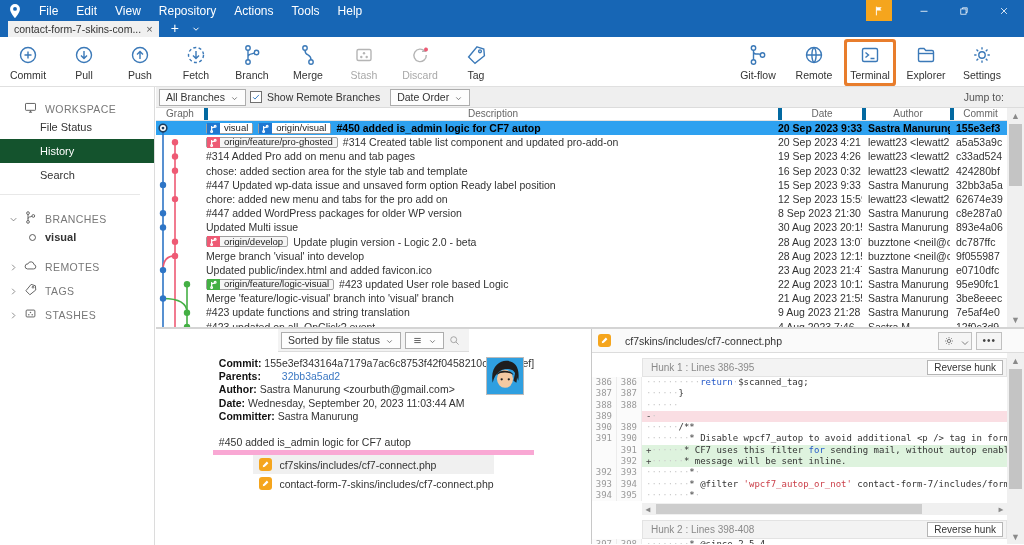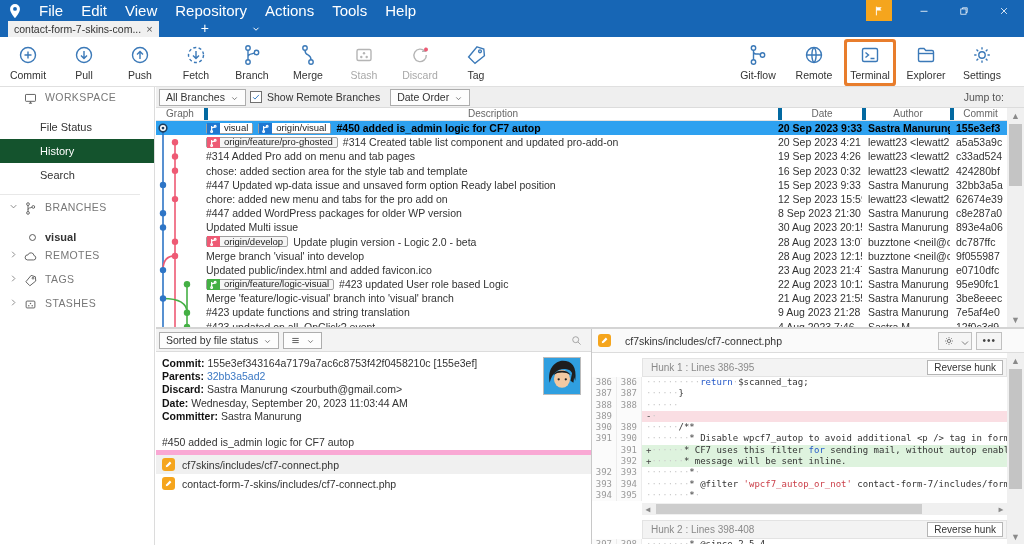--- a/index.html
+++ b/index.html
@@ -3,49 +3,49 @@
 <meta charset="utf-8">
 <style>
   * { margin:0; padding:0; box-sizing:border-box; }
   html,body { width:1024px; height:545px; overflow:hidden; }
   body { font-family:"Liberation Sans", sans-serif; background:#fff; position:relative; font-size:11px; color:#333; }
 
   
   .titlebar { position:absolute; left:0; top:0; width:1024px; height:21px; background:#1766b5; display:flex; align-items:center; }
   .logo { width:18px; height:18px; margin:0 6px 0 6px; }
   .menu { display:flex; }
-  .menu-item { color:#fff; font-size:15px; padding:3px 9px; cursor:default; }
+  .menu-item { color:#fff; font-size:12px; padding:3px 9px; cursor:default; }
   .winctrls { margin-left:auto; display:flex; align-items:center; height:21px; }
   .flagbtn { width:26px; height:21px; background:#f5a51d; display:flex; align-items:center; justify-content:center; margin-right:12px; }
   .winbtn { width:40px; height:21px; display:flex; align-items:center; justify-content:center; color:#fff; }
   .winbtn svg, .flagbtn svg { width:14px; height:14px; }
 
   
-  .tabbar { position:absolute; left:0; top:21px; width:1024px; height:16px; background:#1766b5; display:flex; align-items:flex-end;gap:30px; }
+  .tabbar { position:absolute; left:0; top:21px; width:1024px; height:16px; background:#1766b5; display:flex; align-items:flex-end; }
   .tab { height:16px; margin-left:8px; background:#f0f0f0; color:#333; display:flex; align-items:center; padding:0 6px; font-size:10.5px; max-width:170px; }
   .tab-label { overflow:hidden; white-space:nowrap; max-width:140px; }
   .tab-close { margin-left:5px; color:#555; font-size:11px; }
   .tab-plus { color:#fff; font-size:14px; margin-left:8px; padding:0 4px 1px; }
   .tab-caret { margin-left:8px; width:10px; height:10px; color:#fff; margin-bottom:3px; }
 
   
   .toolbar { position:absolute; left:0; top:37px; width:1024px; height:50px; background:#fff; border-bottom:1px solid #e0e0e0; display:flex; align-items:center; }
   .tb-group { display:flex; align-items:flex-start; height:100%; padding-top:5px; }
   .tb-right { margin-left:auto; margin-right:14px; }
   .tb-btn { width:46px; display:flex; flex-direction:column; align-items:center; margin:0 5px; color:#3b79b8; position:relative; padding:1px 0 2px; }
   .tb-btn .tb-icon { width:24px; height:24px; }
   .tb-btn .tb-icon svg { width:24px; height:24px; stroke:currentColor; fill:none; stroke-width:1.4; }
   .tb-label { font-size:10.5px; color:#333; margin-top:2px; white-space:nowrap; }
   .tb-btn.disabled { color:#b5b5b5; }
   .tb-btn.disabled .tb-label { color:#a8a8a8; }
   .tb-btn.highlight { box-shadow:0 0 0 3px #e87d2c; border-radius:1px; }
 
   
   .sidebar { position:absolute; left:0; top:87px; width:155px; height:458px; background:#fff; border-right:1px solid #dcdcdc; padding-top:4px; }
-  .sb-head { display:flex; align-items:flex-start; height:24px; color:#777; padding-left:8px; }
+  .sb-head { display:flex; align-items:flex-end; height:24px; color:#777; padding-left:8px; }
   .sb-head .chev { width:11px; height:11px; margin-right:4px; color:#666; }
   .sb-head .chev svg, .sb-ic svg { width:100%; height:100%; stroke:currentColor; fill:none; stroke-width:1.6; }
   .sb-ic { width:15px; height:15px; margin-right:7px; color:#666; }
   .sb-title { font-size:10.5px; letter-spacing:.4px; }
   .sb-item { height:24px; display:flex; align-items:center; padding-left:40px; font-size:11px; color:#333; }
   .sb-item.selected { background:#14532d; color:#fff; }
   .sb-item.bold { font-weight:bold; padding-left:26px; }
   .sb-item .sb-ic { width:13px; height:13px; margin-right:6px; color:#444; }
   .sb-gap { height:8px; border-bottom:1px solid #e8e8e8; margin:0 0 6px; width:140px; }
 
@@ -80,28 +80,28 @@
   .graph-svg { position:absolute; left:0; top:0; pointer-events:none; }
 
   .vsb { position:absolute; right:0; width:17px; background:#f0f0f0; }
   .vsb-arrow { height:15px; display:flex; align-items:center; justify-content:center; color:#8a8a8a; font-size:9px; }
   .vsb-thumb { position:absolute; left:2px; width:13px; background:#c4c4c4; border-radius:0; }
 
   .splitter { height:2px; background:#d4d4d4; }
 
   
   .bottom { display:flex; height:215px; }
-  .dpane { width:436px; border-right:1px solid #c8c8c8; display:flex; flex-direction:column; }
+  .dpane { width:436px; border-right:1px solid #c8c8c8; display:flex; flex-direction:column;align-items:center; }
   .dtb { height:23px; background:#f3f3f3; border-bottom:1px solid #dcdcdc; display:flex; align-items:center; padding-left:3px; }
   .dtb .fbtn { height:17px; }
   .dtb-search { margin-left:auto; margin-right:8px; width:13px; height:13px; color:#999; }
   .dtb-search svg { width:13px; height:13px; stroke:currentColor; fill:none; stroke-width:1.6; }
   .info { position:relative; height:103px; border-bottom:5px solid #f9a8d4; padding:5px 0 0 6px; font-size:10.5px; line-height:13.2px; overflow:hidden; }
   .info b { color:#111; }
-  .info .linkval { color:#3b78c3; }
+  .info .linkval { color:#3b78c3;margin-left:18px; }
   .msg { margin-top:13px; }
   .avatar { position:absolute; right:10px; top:5px; width:38px; height:38px; border:1px solid #bbb; }
   .flist { flex:1; overflow:hidden; }
   .frow { height:19px; display:flex; align-items:center; padding-left:6px; font-size:10.5px; }
   .frow.sel { background:#f0f0f0; }
   .ficon { width:13px; height:13px; border-radius:3px; background:#f5a51d; margin-right:7px; display:flex; align-items:center; justify-content:center; flex:none; }
   .ficon svg { width:11px; height:11px; }
 
   .diffpane { flex:1; position:relative; background:#fff; }
   .diffhead { height:24px; background:#fafafa; border-bottom:1px solid #dcdcdc; display:flex; align-items:center; padding-left:6px; }
@@ -644,21 +644,21 @@
           <rect width="38" height="38" fill="#2f9fe0"></rect>
           <path d="M6 26C3 10 13 3 20 3c9 0 15 6 13 21-3-8-4-11-9-12-7-1.5-15 2-18 14z" fill="#1e1e1e"></path>
           <ellipse cx="19" cy="22" rx="8.5" ry="9.5" fill="#f3c9a2"></ellipse>
           <path d="M10 18c1.5-6 16-6 18 0-5-3.5-13-3.5-18 0z" fill="#1e1e1e"></path>
           <circle cx="15.5" cy="22.5" r="1.2" fill="#222"></circle>
             <circle cx="23" cy="22.5" r="1.2" fill="#222"></circle>
           <path d="M30 14c2 4 2 8 1 12l-3-2z" fill="#1e1e1e"></path>
         </svg>
       <div class="info-line"><b>Commit: </b><span>155e3ef343164a7179a7ac6c8753f42f0458210c [155e3ef]</span></div>
           <div class="info-line"><b>Parents: </b><span class="linkval">32bb3a5ad2</span></div>
-          <div class="info-line"><b>Discard: </b><span>Sastra Manurung &lt;zourbuth@gmail.com&gt;</span></div>
+          <div class="info-line"><b>Author: </b><span>Sastra Manurung &lt;zourbuth@gmail.com&gt;</span></div>
           <div class="info-line"><b>Date: </b><span>Wednesday, September 20, 2023 11:03:44 AM</span></div>
           <div class="info-line"><b>Committer: </b><span>Sastra Manurung</span></div>
           <div class="msg">#450 added is_admin logic for CF7 autop</div>
         </div>
       <div class="flist" id="flist">
           <div class="frow sel">
             <span class="ficon">
               <svg viewBox="0 0 24 24">
                 <path d="M6 18l1.2-4.5L15 5.7l3.3 3.3L10.5 16.8z" fill="#fff"></path>
               </svg>

